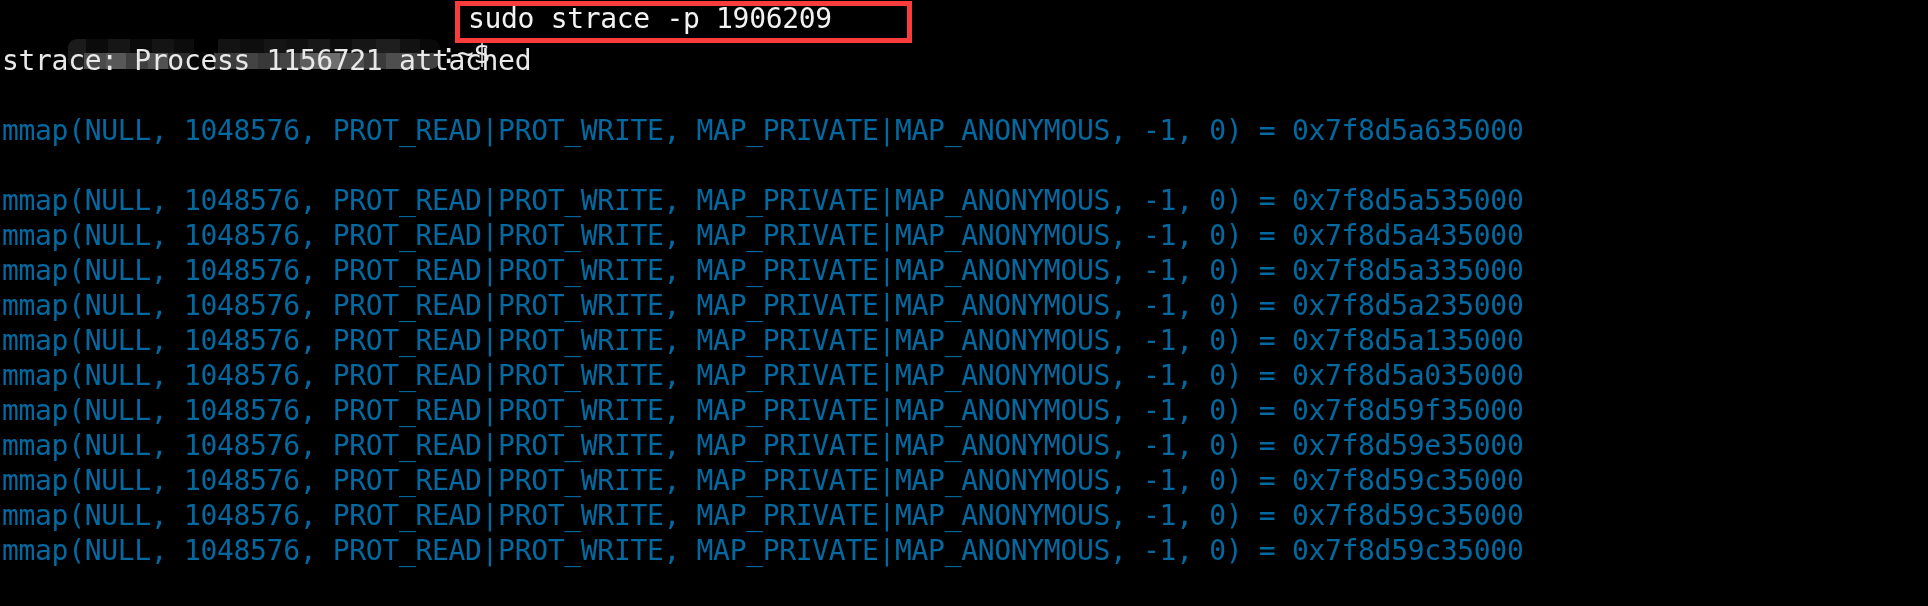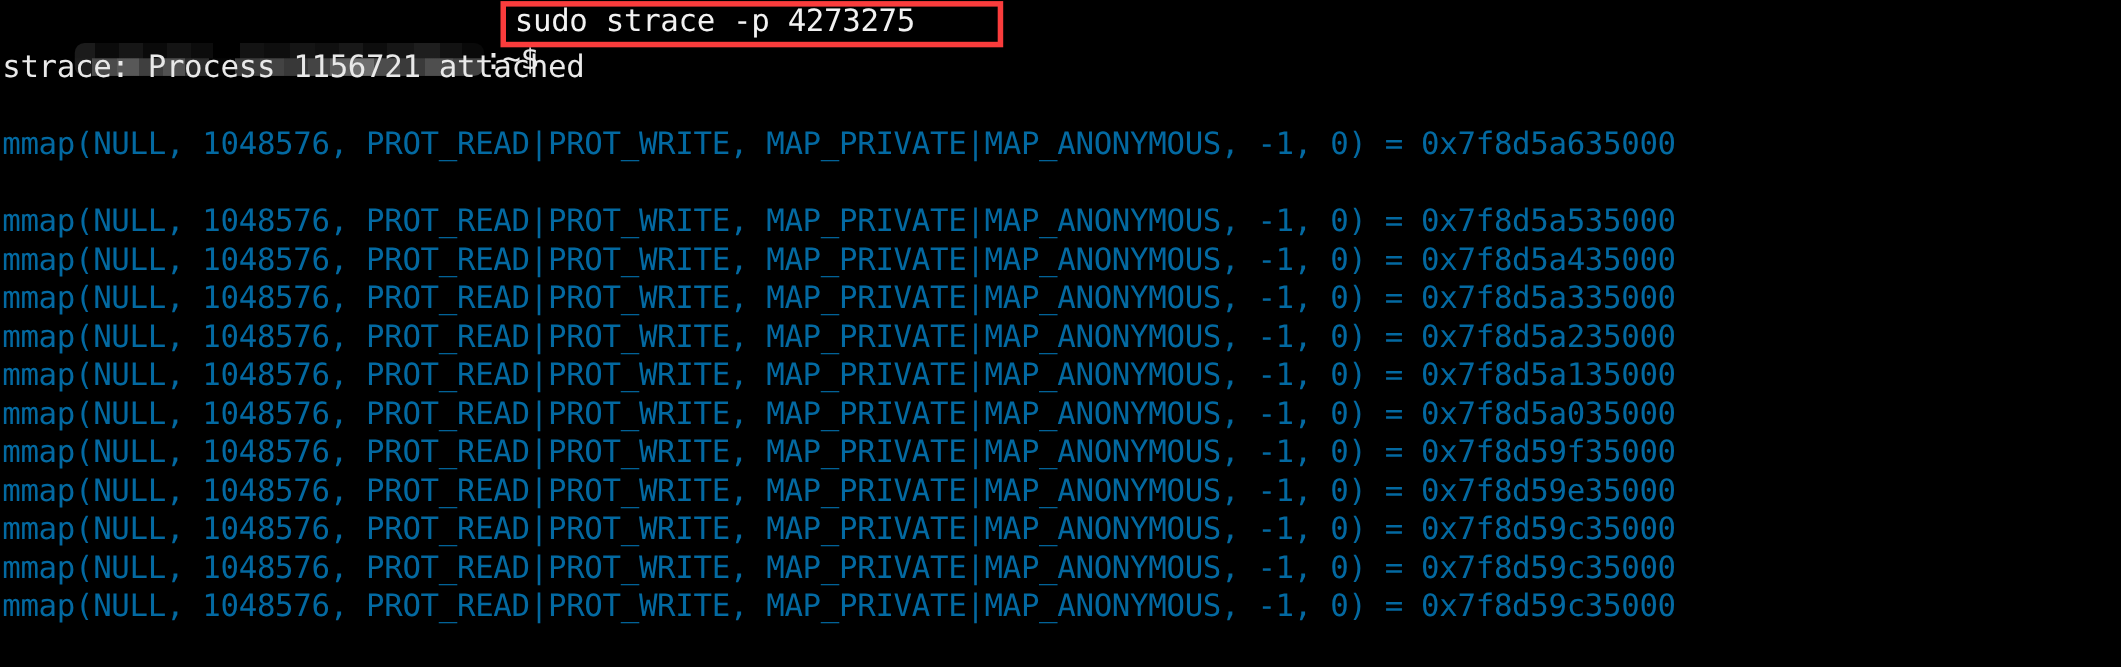--- a/index.html
+++ b/index.html
@@ -131,21 +131,21 @@
 </head>
 <body>
 
 <div id="terminal">
 
   <div class="term-line" id="prompt-line">
     <span class="prompt-redacted"></span><span class="prompt-suffix">:~$</span>
   </div>
 
   <div id="command-box"></div>
-  <div id="command-text">sudo strace -p 4273275</div>
+  <div id="command-text">sudo strace -p 1906209</div>
 
   <div class="term-line" id="line-attached">strace: Process 1156721 attached</div>
 
   <div class="term-line mmap-line" style="top:113px">mmap(NULL, 1048576, PROT_READ|PROT_WRITE, MAP_PRIVATE|MAP_ANONYMOUS, -1, 0) = 0x7f8d5a635000</div>
 
   <div class="term-line mmap-line" style="top:183px">mmap(NULL, 1048576, PROT_READ|PROT_WRITE, MAP_PRIVATE|MAP_ANONYMOUS, -1, 0) = 0x7f8d5a535000</div>
 
   <div class="term-line mmap-line" style="top:218px">mmap(NULL, 1048576, PROT_READ|PROT_WRITE, MAP_PRIVATE|MAP_ANONYMOUS, -1, 0) = 0x7f8d5a435000</div>
 
   <div class="term-line mmap-line" style="top:253px">mmap(NULL, 1048576, PROT_READ|PROT_WRITE, MAP_PRIVATE|MAP_ANONYMOUS, -1, 0) = 0x7f8d5a335000</div>

